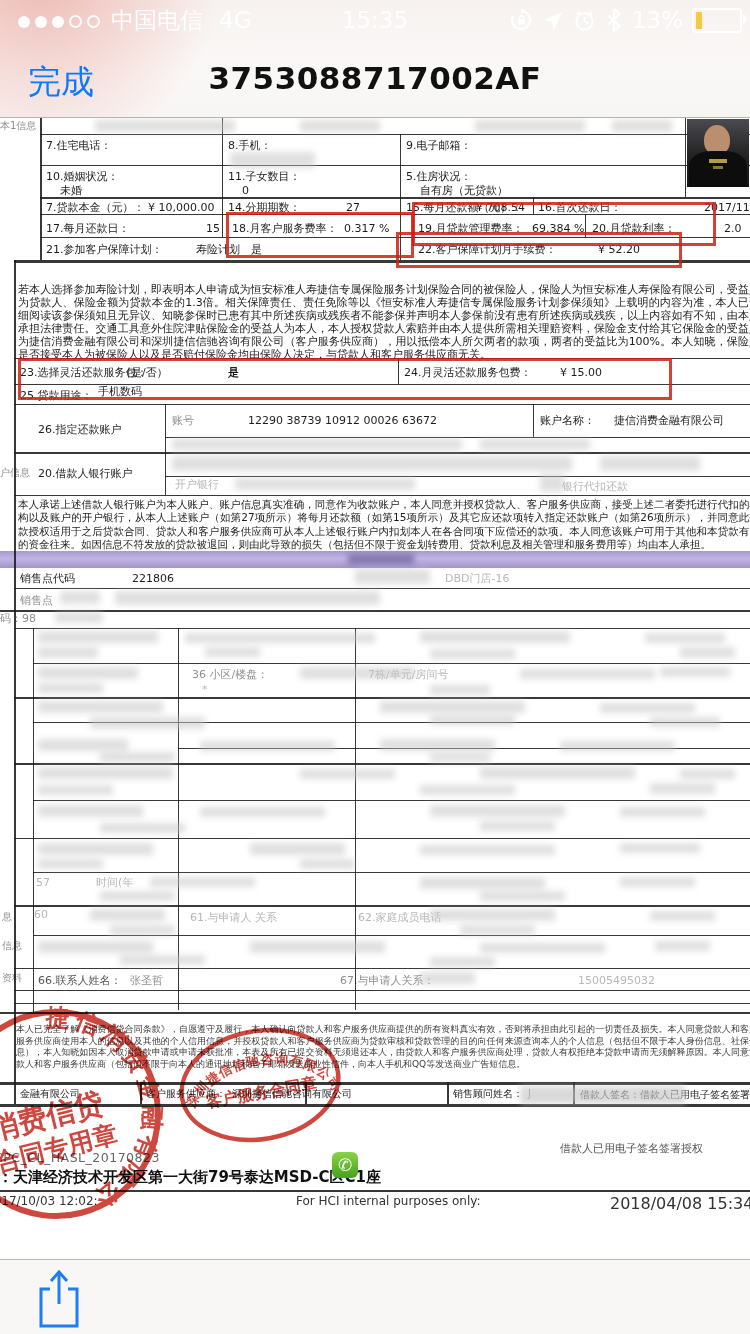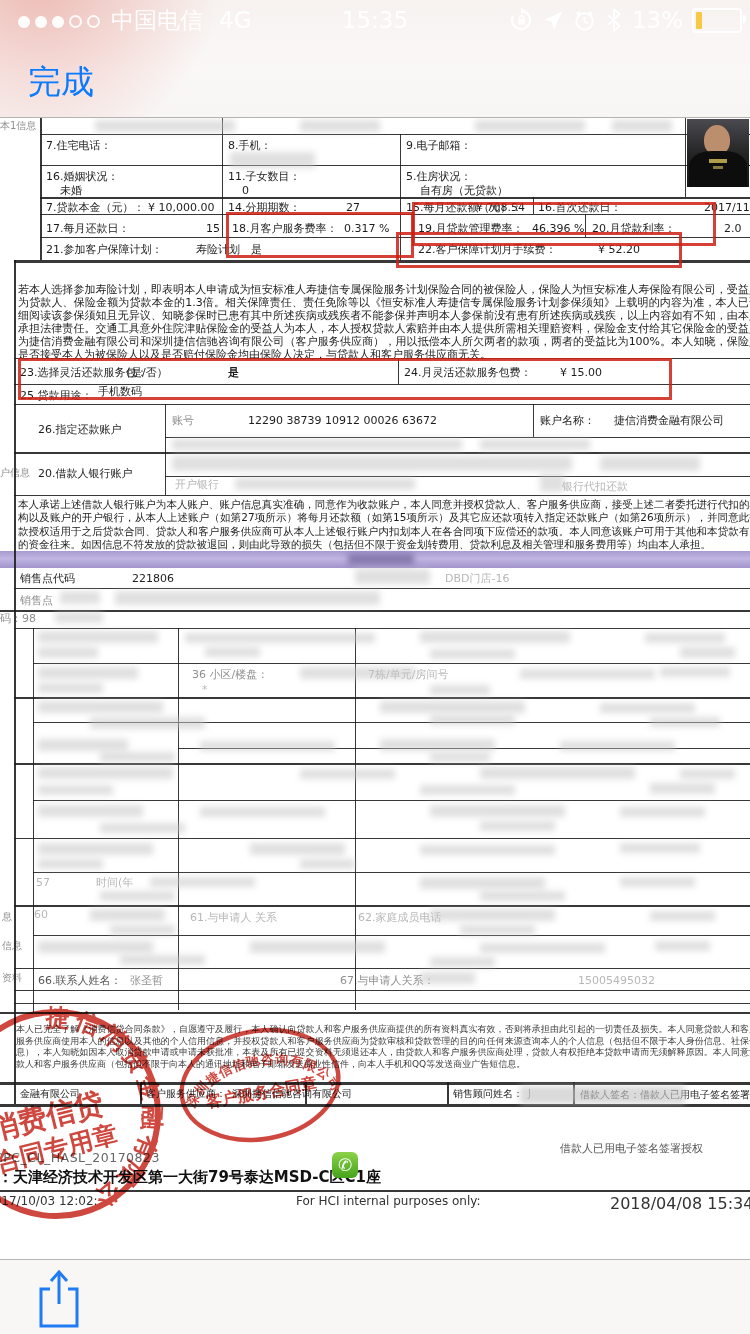--- a/index.html
+++ b/index.html
@@ -83,20 +83,21 @@
         </svg>
         <span>13%</span>
         <span id="battery">
           <span class="fill" style="background: rgb(246, 200, 68);"></span>
           <span class="nub"></span>
         </span>
       </span>
     </div>
     <div id="navbar">
       <span id="done-btn" style="color: rgb(10, 122, 255);">完成</span>
+      <span id="nav-title">3753088717002AF</span>
     </div>
   </div>
 
   <div id="doc">
 
     <span class="t sm g1" style="left:0;top:3px">本1信息</span>
     <span class="t sm g1" style="left:0;top:350px">户信息</span>
     <span class="t sm g1" style="left:2px;top:794px">息</span>
     <span class="t sm g1" style="left:2px;top:823px">信息</span>
     <span class="t sm g1" style="left:2px;top:855px">资料</span>
@@ -105,42 +106,42 @@
       <div class="face"></div>
         <div class="shirt"></div>
         <div class="mark1"></div>
         <div class="mark2"></div>
     </div>
 
     <span class="t" style="left:46px;top:22px">7.住宅电话：</span>
     <span class="t" style="left:228px;top:22px">8.手机：</span>
     <span class="t" style="left:406px;top:22px">9.电子邮箱：</span>
 
-    <span class="t" style="left:46px;top:53px">16.婚姻状况：</span>
+    <span class="t" style="left:46px;top:53px">10.婚姻状况：</span>
     <span class="t" style="left:60px;top:67px">未婚</span>
     <span class="t" style="left:228px;top:53px">11.子女数目：</span>
     <span class="t" style="left:242px;top:67px">0</span>
     <span class="t" style="left:406px;top:53px">5.住房状况：</span>
     <span class="t" style="left:420px;top:67px">自有房（无贷款）</span>
 
     <span class="t" style="left:46px;top:84px">7.贷款本金（元）：</span>
     <span class="t" style="left:148px;top:84px">¥ 10,000.00</span>
     <span class="t" style="left:228px;top:84px">14.分期期数：</span>
     <span class="t" style="left:346px;top:84px">27</span>
     <span class="t" style="left:406px;top:84px">15.每月还款额（元）：</span>
     <span class="t" style="left:476px;top:84px">¥ 708.54</span>
     <span class="t" style="left:538px;top:84px">16.首次还款日：</span>
     <span class="t" style="left:704px;top:84px">2017/11</span>
 
     <span class="t" style="left:46px;top:105px">17.每月还款日：</span>
     <span class="t" style="left:206px;top:105px">15</span>
     <span class="t" style="left:232px;top:105px">18.月客户服务费率：</span>
     <span class="t" style="left:344px;top:105px">0.317 %</span>
     <span class="t" style="left:418px;top:105px">19.月贷款管理费率：</span>
-    <span class="t" style="left:532px;top:105px">46.396 %</span>
+    <span class="t" style="left:532px;top:105px">69.384 %</span>
     <span class="t" style="left:592px;top:105px">20.月贷款利率：</span>
     <span class="t" style="left:724px;top:105px">2.0</span>
 
     <span class="t" style="left:46px;top:126px">21.参加客户保障计划：</span>
     <span class="t" style="left:196px;top:126px">寿险计划　是</span>
     <span class="t" style="left:418px;top:126px">22.客户保障计划月手续费：</span>
     <span class="t" style="left:598px;top:126px">¥ 52.20</span>
 
     <div class="para" style="left:18px;top:167px;width:742px;height:76px;font-size:11px;line-height:12.9px">若本人选择参加寿险计划，即表明本人申请成为恒安标准人寿捷信专属保险服务计划保险合同的被保险人，保险人为恒安标准人寿保险有限公司，受益人为贷款人、保险金额为贷款本金的1.3倍。相关保障责任、责任免除等以《恒安标准人寿捷信专属保险服务计划参保须知》上载明的内容为准，本人已详细阅读该参保须知且无异议、知晓参保时已患有其中所述疾病或残疾者不能参保并声明本人参保前没有患有所述疾病或残疾，以上内容如有不知，由本人承担法律责任。交通工具意外住院津贴保险金的受益人为本人，本人授权贷款人索赔并由本人提供所需相关理赔资料，保险金支付给其它保险金的受益人为捷信消费金融有限公司和深圳捷信信驰咨询有限公司（客户服务供应商），用以抵偿本人所欠两者的款项，两者的受益比为100%。本人知晓，保险人是否接受本人为被保险人以及是否赔付保险金均由保险人决定，与贷款人和客户服务供应商无关。</div>
 

